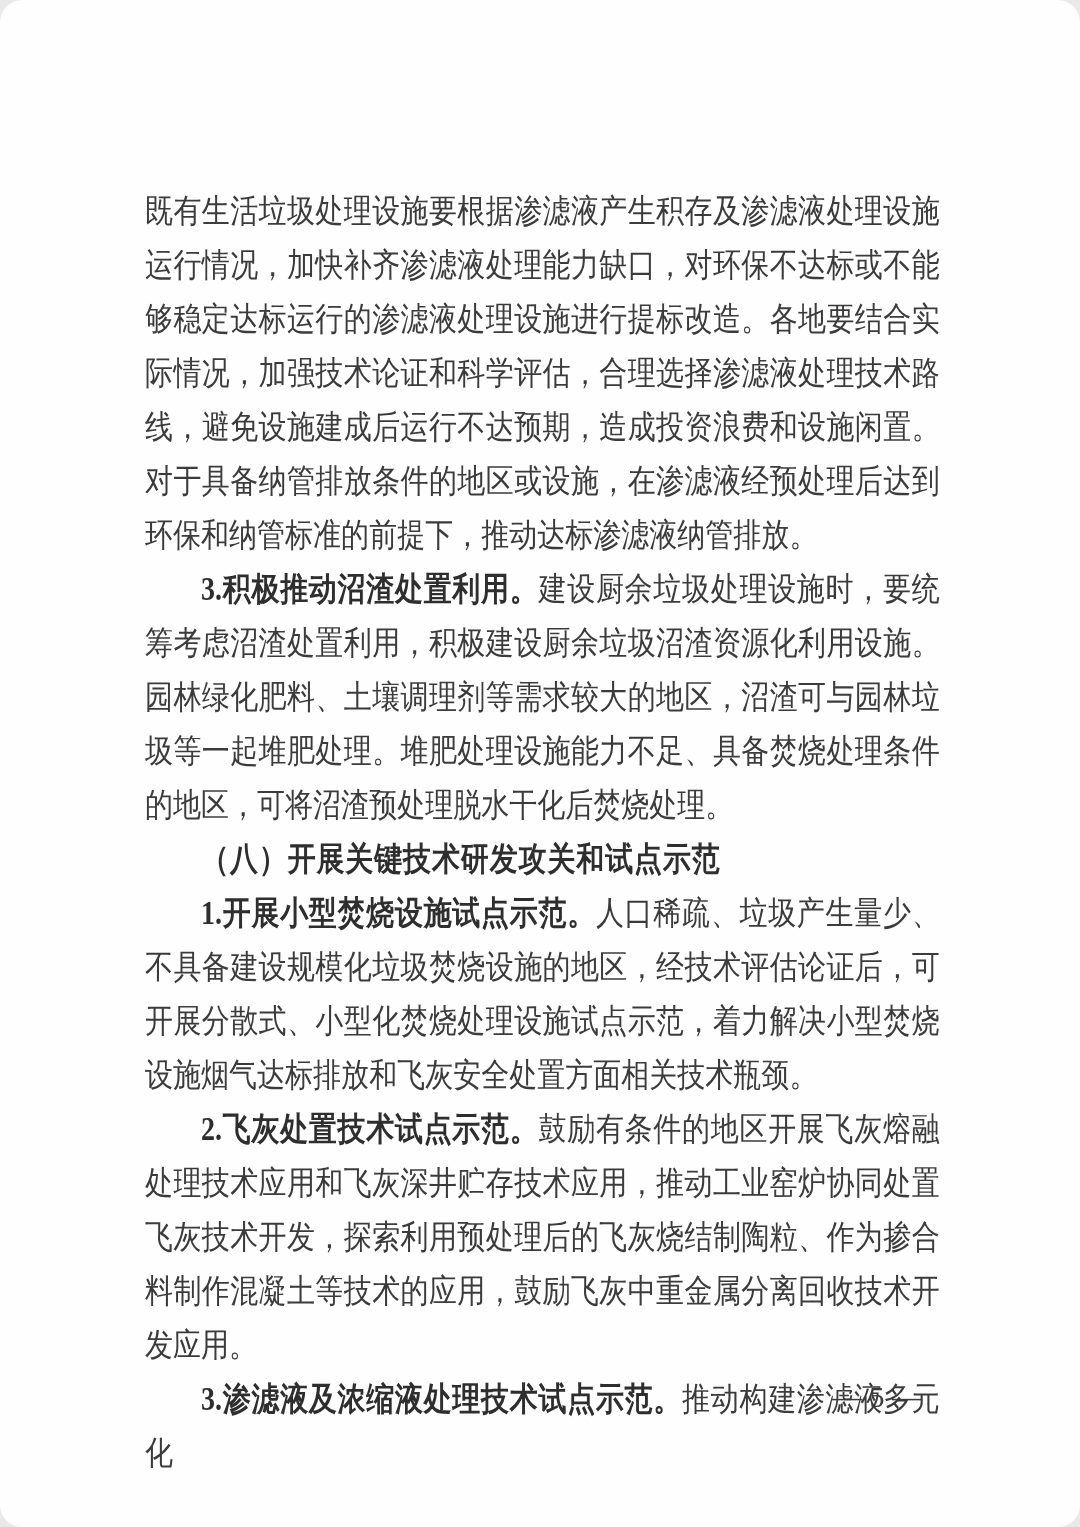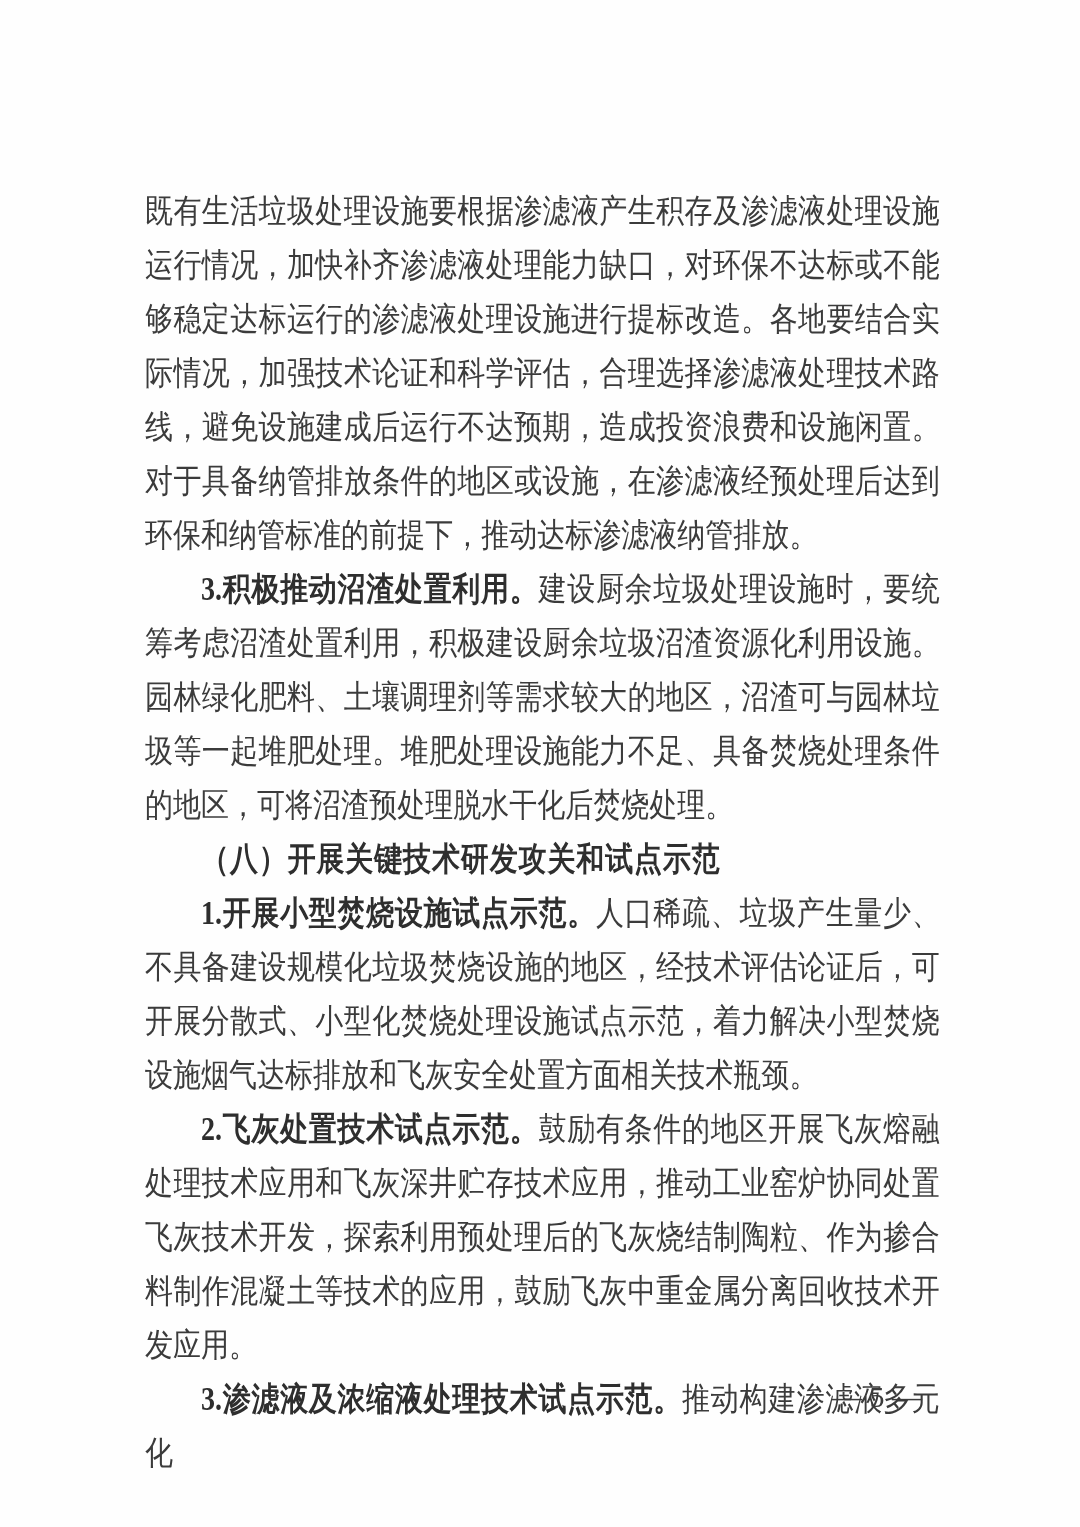--- a/index.html
+++ b/index.html
@@ -7,20 +7,21 @@
     padding: 0;
     background: #e9e9e9;
   }
   .page {
     position: relative;
     width: 1080px;
     height: 1527px;
     background: #fefefe;
     overflow: hidden;
     font-family: "Liberation Serif", "DejaVu Serif", serif;
+    border-radius: 22px;
   }
   .doc-body {
     position: absolute;
     left: 145px;
     top: 184px;
     width: 936px;
     transform: scaleX(0.849);
     transform-origin: left top;
     font-size: 33px;
     line-height: 54px;

